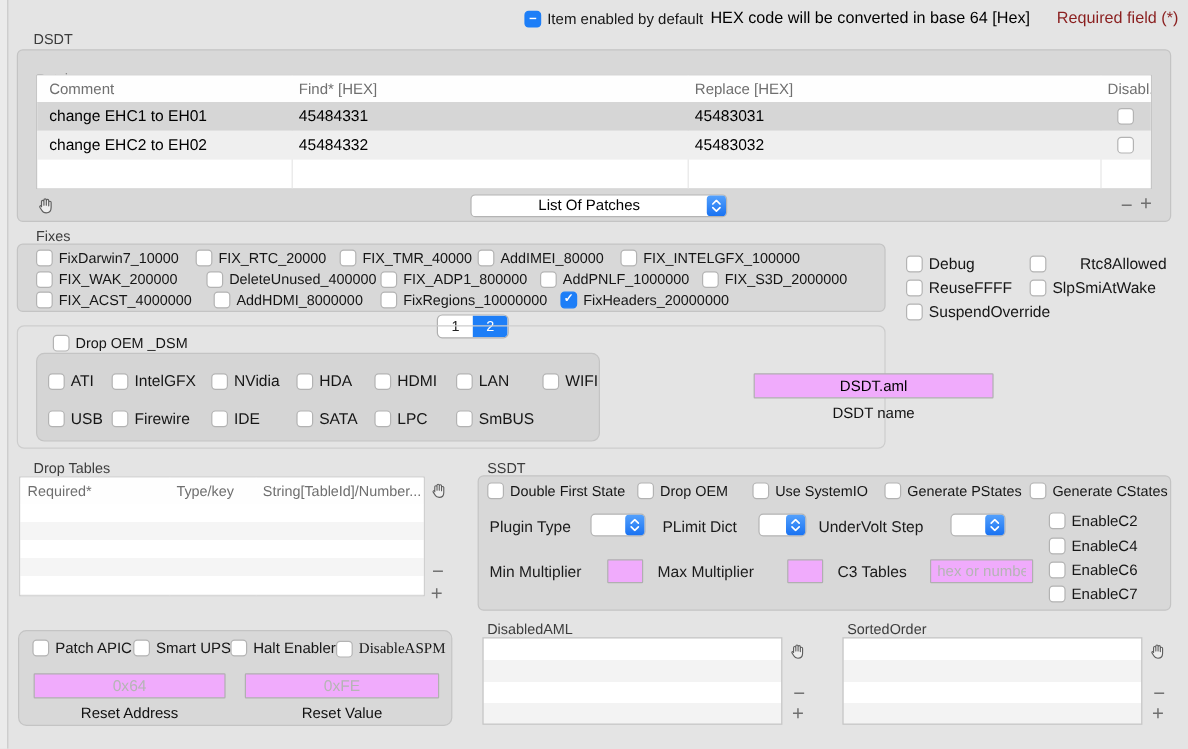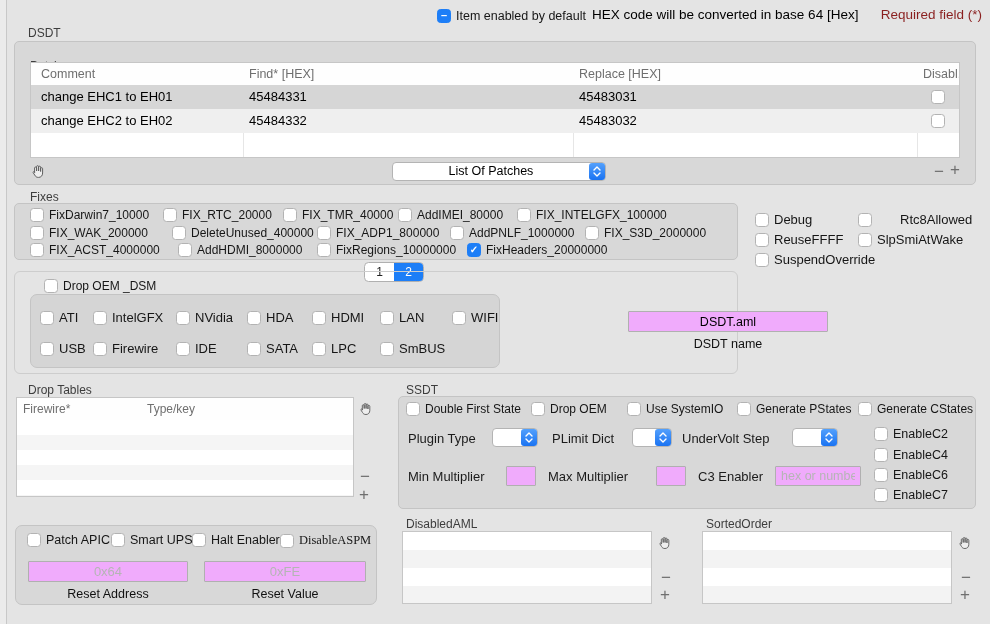--- a/index.html
+++ b/index.html
@@ -270,22 +270,23 @@
   </span>
 
 <input class="field ctr" style="left: 628px; top: 311px; width: 200px; height: 21px;" value="DSDT.aml">
 <div class="lbl fs125" style="left:628px;top:337px;width:200px;text-align:center;color:#111;">DSDT name</div>
 
 <div class="stitle" style="left:28px;top:383px;">Drop Tables</div>
 <div class="tbl" style="left:16px;top:397px;width:338px;height:100px;">
   <div class="colsep" style="left:124px;"></div>
   <div class="colsep" style="left:196px;"></div>
   <div class="thead">
-    <div class="th" style="left:6px;width:112px;font-size:12px;">Firewire*</div>
+    <div class="th" style="left:6px;width:112px;font-size:12px;">Required*</div>
     <div class="th" style="left:130px;width:60px;font-size:12px;">Type/key</div>
+    <div class="th" style="left:202px;width:132px;font-size:12px;">String[TableId]/Number...</div>
   </div>
   <div class="abs striped-sm" style="left:0;top:22px;right:0;bottom:0;"></div>
 </div>
 <div class="hand" style="left:358px;top:401px;">
   <svg width="15" height="15" viewBox="0 0 16 16">
       <path d="M4.6 9.3 V5 a1 1 0 0 1 2 0 v3 v-4.3 a1 1 0 0 1 2 0 V8 v-3.8 a1 1 0 0 1 2 0 v4.3 v-2.8 a1 1 0 0 1 2 0 V10 c0 2.7-1.6 4.4-4.1 4.4 c-2 0-3-.8-3.7-2.2 L3.2 9.7 c-.5-.9.7-1.7 1.4-.9 z" fill="#eeeeee" stroke="#5f5f5f" stroke-width="1" stroke-linejoin="round" stroke-linecap="round"></path>
     </svg>
 </div>
 <div class="mp" style="left:360px;top:470px;">−</div>
 <div class="mp" style="left:359px;top:488px;">+</div>
@@ -336,21 +337,21 @@
       <svg width="8" height="11" viewBox="0 0 8 11">
         <path d="M1 4 L4 1 L7 4 M1 7 L4 10 L7 7" stroke="#fff" fill="none" stroke-width="1.4" stroke-linecap="round" stroke-linejoin="round"></path>
       </svg>
     </span>
 </div>
 
 <div class="lbl fs13" style="left:408px;top:469px;">Min Multiplier</div>
 <input class="field ctr" style="left: 506px; top: 466px; width: 30px; height: 20px;">
 <div class="lbl fs13" style="left:548px;top:469px;">Max Multiplier</div>
 <input class="field ctr" style="left: 656px; top: 466px; width: 30px; height: 20px;">
-<div class="lbl fs13" style="left:698px;top:469px;">C3 Enabler</div>
+<div class="lbl fs13" style="left:698px;top:469px;">C3 Tables</div>
 <input class="field" style="left: 775px; top: 466px; width: 86px; height: 20px; padding: 0px 5px;" placeholder="hex or number">
 
 <span class="ck fs125" style="left:874px;top:427px;">
     <span class="box"></span>
     <span>EnableC2</span>
   </span>
 <span class="ck fs125" style="left:874px;top:448px;">
     <span class="box"></span>
     <span>EnableC4</span>
   </span>

